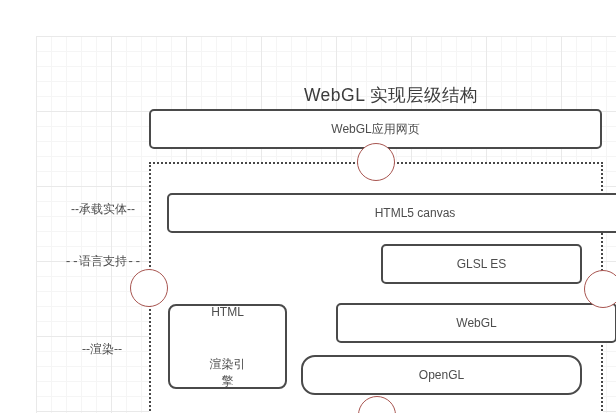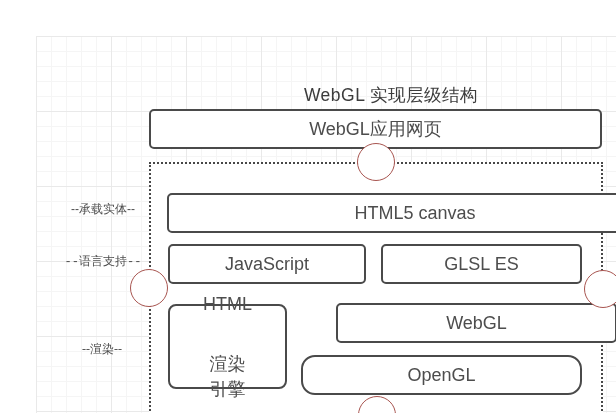--- a/index.html
+++ b/index.html
@@ -29,21 +29,21 @@
     color: #3c3c3c;
     white-space: nowrap;
     letter-spacing: 0.5px;
   }
   .box {
     position: absolute;
     background: #ffffff;
     border: 2px solid #4a4a4a;
     border-radius: 5px;
     color: #4d4d4d;
-    font-size: 18px;
+    font-size: 12px;
     display: flex;
     align-items: center;
     justify-content: center;
     text-align: center;
     line-height: 1.35;
   }
   .app-box    { left: 113px; top: 73px;  width: 453px; height: 35px; }
   .group {
     position: absolute;
     left: 113px; top: 126px; width: 454px; height: 253px;
@@ -100,23 +100,20 @@
   </div>
 
   <div class="group">
     <div class="group-label">浏览器</div>
   </div>
 
   <div class="box canvas-box">
     <span>HTML5 canvas</span>
   </div>
 
-  <div class="box js-box">
-    <span>JavaScript</span>
-  </div>
 
   <div class="box engine-box">
     <span>HTML</span>
     <span>渲染引擎</span>
   </div>
 
   <div class="box glsl-box">
     <span>GLSL ES</span>
   </div>
 

